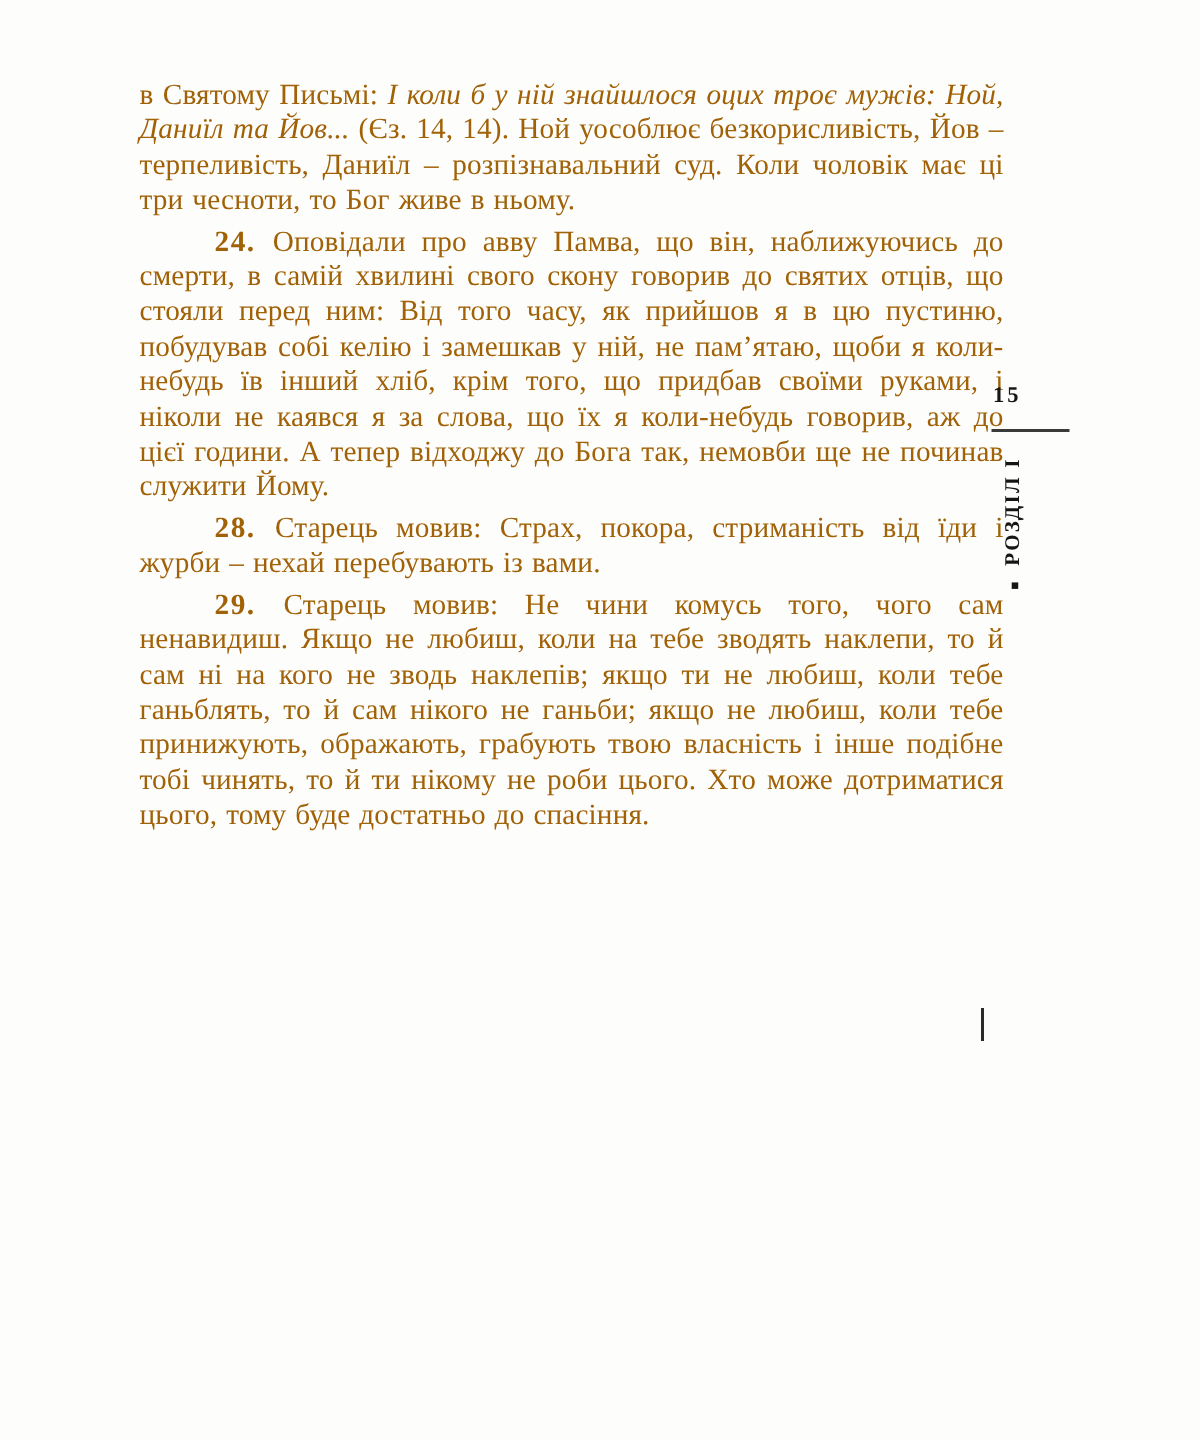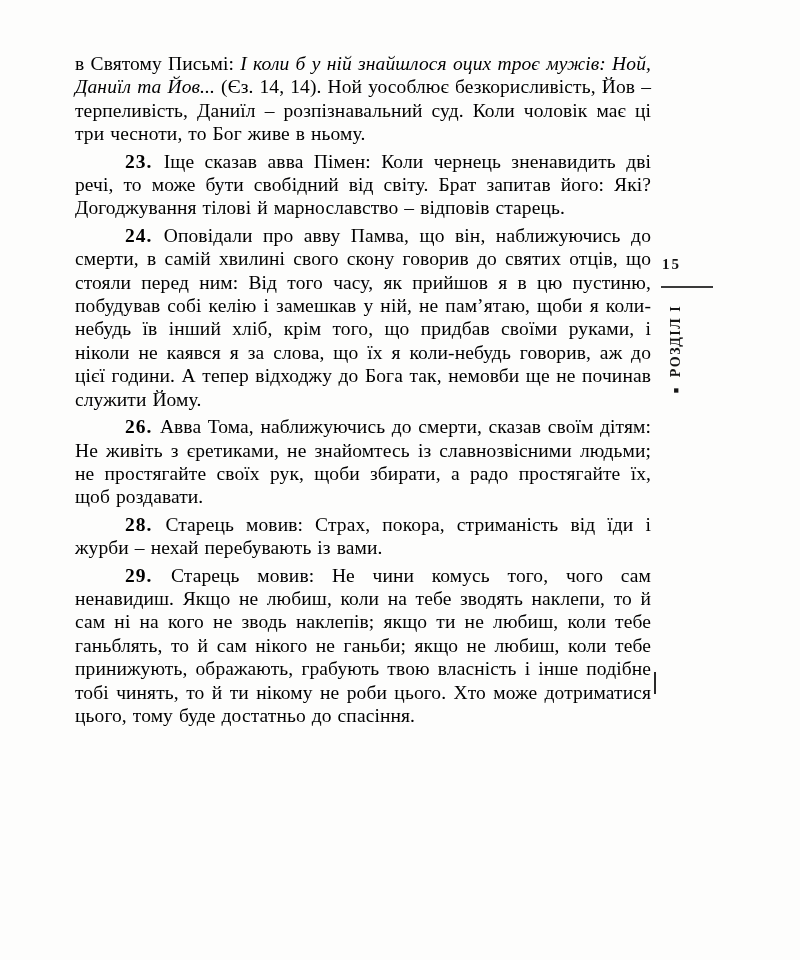--- a/index.html
+++ b/index.html
@@ -11,24 +11,24 @@
     font-family: "Liberation Serif", "DejaVu Serif", serif;
     overflow: hidden;
   }
   .page {
     position: absolute;
     inset: 0;
     background: #fdfdfc;
   }
   .page-body {
     position: absolute;
-    left: 75px;
+    left: 93px;
     top: 52px;
     width: 576px;
-    color: #000000;
+    color: #a16207;
   }
   p.para {
     margin: 0 0 4px 0;
     font-size: 19.5px;
     line-height: 23.4px;
     text-align: justify;
     letter-spacing: 0.1px;
     word-spacing: 1px;
   }
   p.para.indent { text-indent: 50px; }
@@ -90,23 +90,21 @@
     background: #2a2a2a;
   }
 </style>
 </head>
 <body>
 
 <div class="page">
 
   <div class="page-body">
       <p class="para"><span>в Святому Письмі: </span><span class="it">І коли б у ній знайшлося оцих троє мужів: Ной, Даниїл та Йов...</span><span> (Єз. 14, 14). Ной уособлює безкорисливість, Йов – терпеливість, Даниїл – розпізнавальний суд. Коли чоловік має ці три чесноти, то Бог живе в ньому.</span></p>
-      <p class="para indent"><span class="pnum">23. </span><span>Іще сказав авва Пімен: Коли чернець зненавидить дві речі, то може бути свобідний від світу. Брат запитав його: Які? Догоджування тілові й марнославство – відповів старець.</span></p>
       <p class="para indent"><span class="pnum">24. </span><span>Оповідали про авву Памва, що він, наближуючись до смерти, в самій хвилині свого скону говорив до святих отців, що стояли перед ним: Від того часу, як прийшов я в цю пустиню, побудував собі келію і замешкав у ній, не пам’ятаю, щоби я коли-небудь їв інший хліб, крім того, що придбав своїми руками, і ніколи не каявся я за слова, що їх я коли-небудь говорив, аж до цієї години. А тепер відходжу до Бога так, немовби ще не починав служити Йому.</span></p>
-      <p class="para indent"><span class="pnum">26. </span><span>Авва Тома, наближуючись до смерти, сказав своїм дітям: Не живіть з єретиками, не знайомтесь із славнозвісними людьми; не простягайте своїх рук, щоби збирати, а радо простягайте їх, щоб роздавати.</span></p>
       <p class="para indent"><span class="pnum">28. </span><span>Старець мовив: Страх, покора, стриманість від їди і журби – нехай перебувають із вами.</span></p>
       <p class="para indent"><span class="pnum">29. </span><span>Старець мовив: Не чини комусь того, чого сам ненавидиш. Якщо не любиш, коли на тебе зводять наклепи, то й сам ні на кого не зводь наклепів; якщо ти не любиш, коли тебе ганьблять, то й сам нікого не ганьби; якщо не любиш, коли тебе принижують, ображають, грабують твою власність і інше подібне тобі чинять, то й ти нікому не роби цього. Хто може дотриматися цього, тому буде достатньо до спасіння.</span></p>
     </div>
 
   <div class="folio">15</div>
 
   <div class="folio-rule"></div>
 
   <div class="chapter">
     <div class="chapter-inner">

